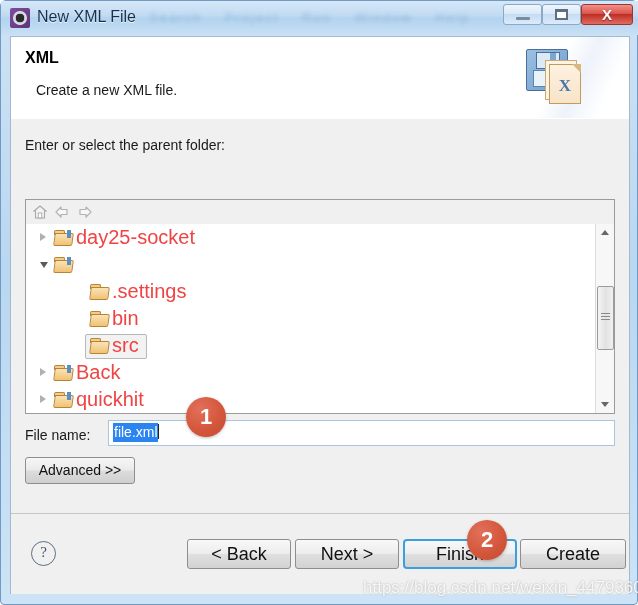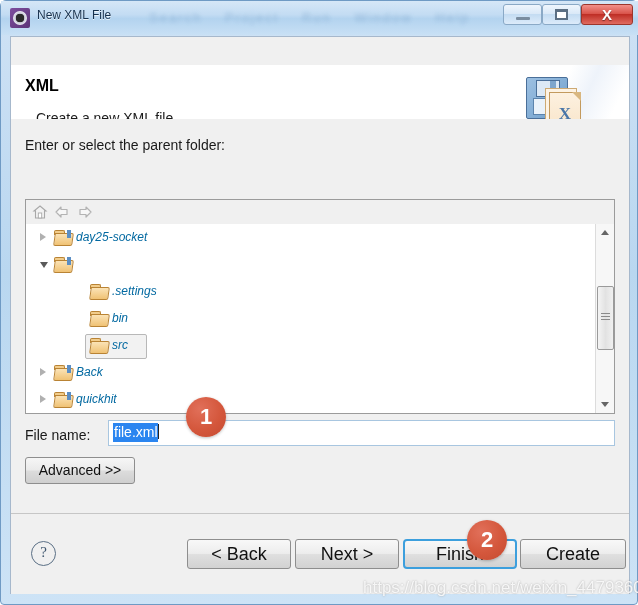--- a/index.html
+++ b/index.html
@@ -59,21 +59,21 @@
     content: "";
     position: absolute;
     left: 3px; top: 3px;
     width: 14px; height: 14px;
     border-radius: 50%;
     background: radial-gradient(circle at 50% 50%, #2a2a2a 0%, #2a2a2a 42%, #c9c9d6 46%, #e8e8f0 68%, #9a9ab0 100%);
   }
   #window-title {
     position: absolute;
     left: 36px; top: 7px;
-    font-size: 12px;
+    font-size: 16px;
     color: #16314e;
     white-space: nowrap;
     text-shadow: 0 1px 0 rgba(255,255,255,.75);
   }
 
   
   .wbtn {
     position: absolute;
     top: 3px;
     height: 21px;
@@ -122,21 +122,20 @@
   }
 
   
   #header {
     position: absolute;
     left: 0; top: 0;
     width: 618px; height: 82px;
     background: #ffffff;
     border-bottom: 1px solid #b0b0b0;
     overflow: hidden;
-    margin-top: 28px;
   }
   #header-title {
     position: absolute; left: 14px; top: 12px;
     font-size: 16px; font-weight: bold; color: #000;
   }
   #header-desc {
     position: absolute; left: 25px; top: 45px;
     font-size: 14px; color: #1a1a1a;
   }
   #header-graphic {
@@ -239,24 +238,23 @@
   #tree-list {
     position: absolute; left: 0; top: 24px;
     width: 570px; height: 189px;
     background: #ffffff;
     overflow: hidden;
   }
   .tree-row {
     position: relative;
     height: 27px;
     line-height: 27px;
-    font-size: 12px;
-    color: #0369a1;
+    font-size: 20px;
+    color: #ef4444;
     white-space: nowrap;
-    font-style: italic;
   }
   .tree-row .twisty {
     position: absolute; top: 9px;
     width: 9px; height: 9px;
   }
   .twisty.closed {
     border-left: 6px solid #b0b0b0;
     border-top: 4px solid transparent;
     border-bottom: 4px solid transparent;
     width: 0; height: 0;

